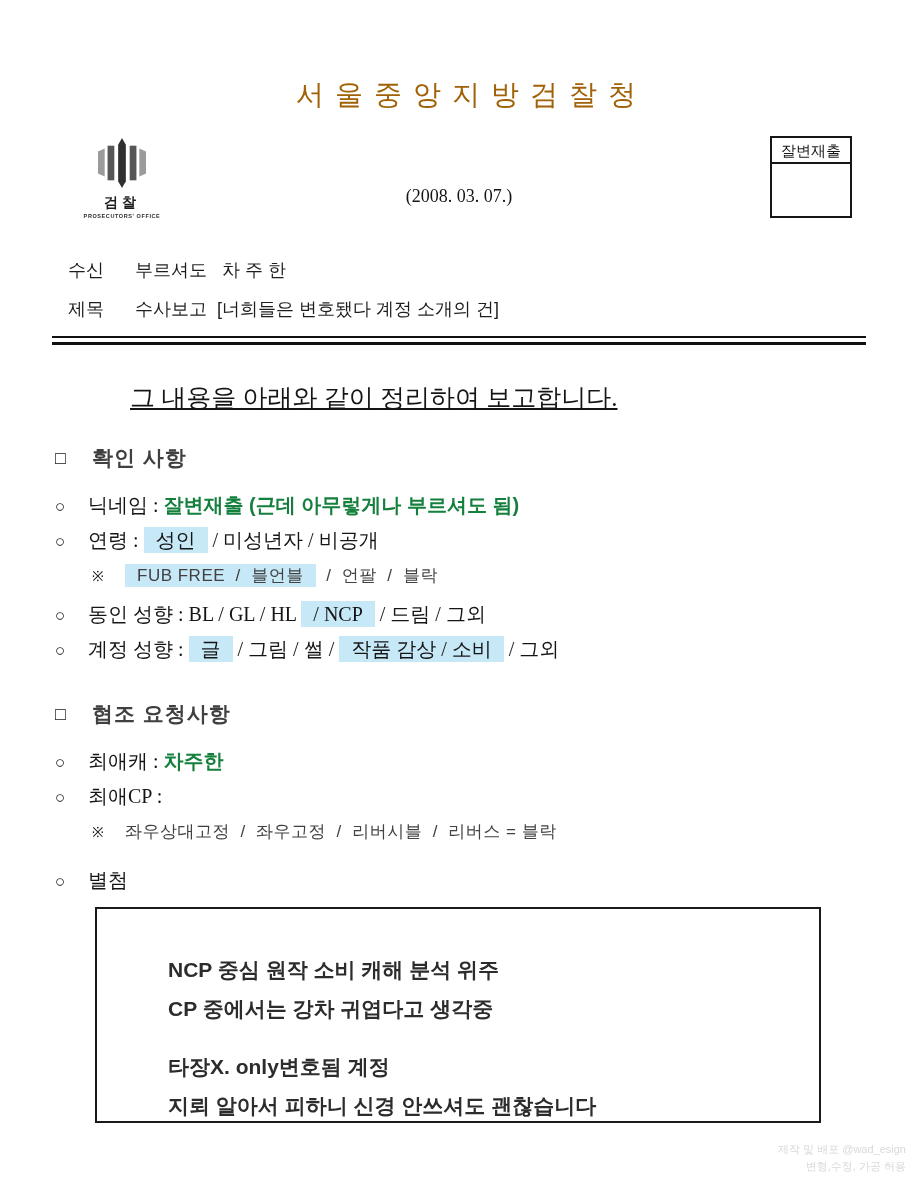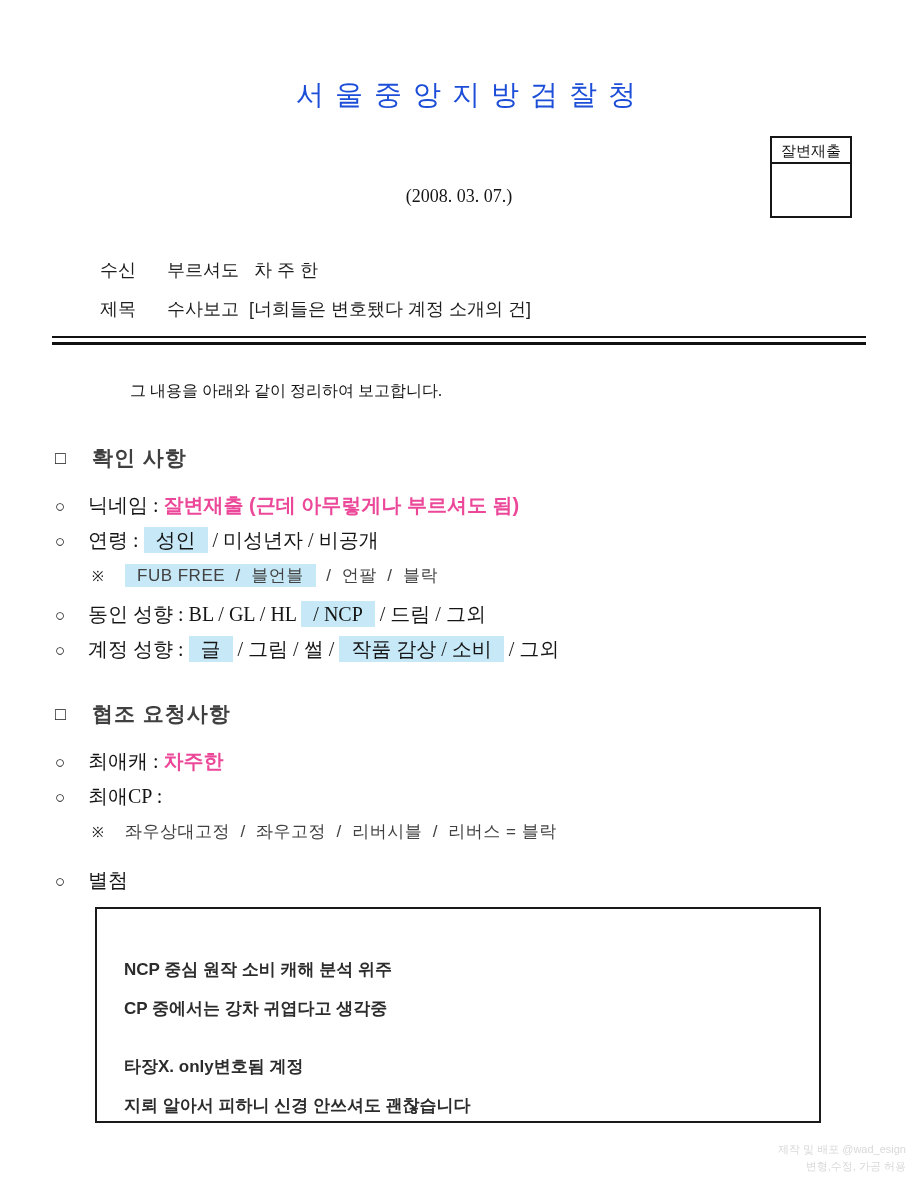--- a/index.html
+++ b/index.html
@@ -5,76 +5,89 @@
   * { margin:0; padding:0; box-sizing:border-box; }
   html,body { background:#ffffff; }
   #page {
     position:relative; width:918px; height:1200px; background:#fff;
     font-family:"Liberation Serif", serif; color:#151515; overflow:hidden;
   }
 
   
   .doc-title {
     position:absolute; top:76px; left:0; right:0; text-align:center;
-    font-size:28px; letter-spacing:2px; color:#1d4ed8;padding-left:16px;
+    font-size:28px; letter-spacing:2px; color:#a16207;padding-left:16px;
   }
   .logo { position:absolute; left:82px; top:138px; width:80px; text-align:center; }
   .logo-name { font-family:"Liberation Sans", sans-serif; font-weight:700; font-size:14px; letter-spacing:4px; margin-top:2px; color:#1c1c1c; }
   .logo-sub  { font-family:"Liberation Sans", sans-serif; font-weight:700; font-size:5.5px; letter-spacing:0.6px; color:#2a2a2a; margin-top:1px; }
   .doc-date { position:absolute; top:186px; left:0; right:0; text-align:center; font-size:18px; }
 
   .stamp { position:absolute; left:770px; top:136px; width:82px; border:2px solid #161616; background:#fff; }
   .stamp-label { height:26px; line-height:25px; text-align:center; border-bottom:2px solid #161616;
     font-family:"Liberation Sans", sans-serif; font-size:15px; }
   .stamp-space { height:52px; }
 
   
   .meta { position:absolute; left:68px; top:258px; font-family:"Liberation Sans", sans-serif; font-size:18px; color:#1d1d1d; }
   .meta-row { display:flex; margin-bottom:15px; }
-  .meta-label { width:67px; flex:none;margin-left:32px; }
+  .meta-label { width:67px; flex:none; }
   .meta-value { white-space:pre; }
 
   .double-rule { position:absolute; left:52px; width:814px; top:336px; height:9px;
     border-top:2px solid #111; border-bottom:3px solid #111; }
 
-  .intro { position:absolute; left:130px; top:381px; font-size:16px; }
+  .intro { position:absolute; left:130px; top:381px; font-size:25px;text-decoration:underline; }
 
   
   .sections { position:absolute; left:55px; top:444px; width:830px; }
   .section + .section { margin-top:37px; }
   .section-head { display:flex; align-items:center; margin-bottom:21px; }
   .section-bullet { width:37px; flex:none; font-size:18px; }
   .section-title { font-family:"Liberation Sans", sans-serif; font-weight:700; font-size:21px; letter-spacing:1px; color:#404040; }
   .item { display:flex; align-items:baseline; line-height:25px; margin-bottom:9px; }
   .item-bullet { width:33px; flex:none; font-size:17px; }
   .item-content { white-space:pre; font-size:20px; }
   .item.note { margin-top:0; margin-bottom:13px; }
   .item.note .item-bullet { margin-left:37px; width:33px; font-size:14px; }
   .item.note .item-content { font-family:"Liberation Sans", sans-serif; font-size:17px; color:#414141; letter-spacing:0.5px; }
   .item.gap-before { margin-top:23px; }
-  .seg-b { font-family:"Liberation Sans", sans-serif; font-weight:700; font-size:20px; color:#ec4899; }
+  .seg-b { font-family:"Liberation Sans", sans-serif; font-weight:700; font-size:20px; color:#15803d; }
   .hl { background:var(--hl,#c6e8f7); padding:2px 12px; }
 
   
   .attachment { position:absolute; left:95px; top:907px; width:726px; height:216px;
     border:2px solid #1a1a1a; padding:41px 20px 0 27px; }
-  .attachment .line { font-family:"Liberation Sans", sans-serif; font-weight:700; font-size:17px;
-    color:#2c2c2c; line-height:39px; white-space:pre; }
+  .attachment .line { font-family:"Liberation Sans", sans-serif; font-weight:700; font-size:21px;
+    color:#2c2c2c; line-height:39px; white-space:pre;margin-left:44px; }
   .attachment .spacer { height:19px; }
 
   .watermark { position:absolute; right:12px; top:1141px; text-align:right;
     font-family:"Liberation Sans", sans-serif; font-size:11px; color:#d9d9d9; line-height:17px; }
 </style>
 </head>
 <body>
 
 <div id="page">
 
   <div class="doc-title">서 울 중 앙 지 방 검 찰 청</div>
 
+  <div class="logo">
+    <span>
+      <svg width="58" height="50" viewBox="0 0 60 52">
+        <polygon points="5,14 12,11 12,40 5,37" fill="#9b9b9b"></polygon>
+        <rect x="15" y="8" width="7" height="36" fill="#565656"></rect>
+        <polygon points="30,0 34,7 34,45 30,52 26,45 26,7" fill="#303030"></polygon>
+        <rect x="38" y="8" width="7" height="36" fill="#565656"></rect>
+        <polygon points="55,14 48,11 48,40 55,37" fill="#9b9b9b"></polygon>
+      </svg>
+    </span>
+    <div class="logo-name">검찰</div>
+    <div class="logo-sub">PROSECUTORS' OFFICE</div>
+  </div>
 
   <div class="doc-date">(2008. 03. 07.)</div>
 
   <div class="stamp">
     <div class="stamp-label">잘변재출</div>
     <div class="stamp-space"></div>
   </div>
 
   <div class="meta">
       <div class="meta-row">

